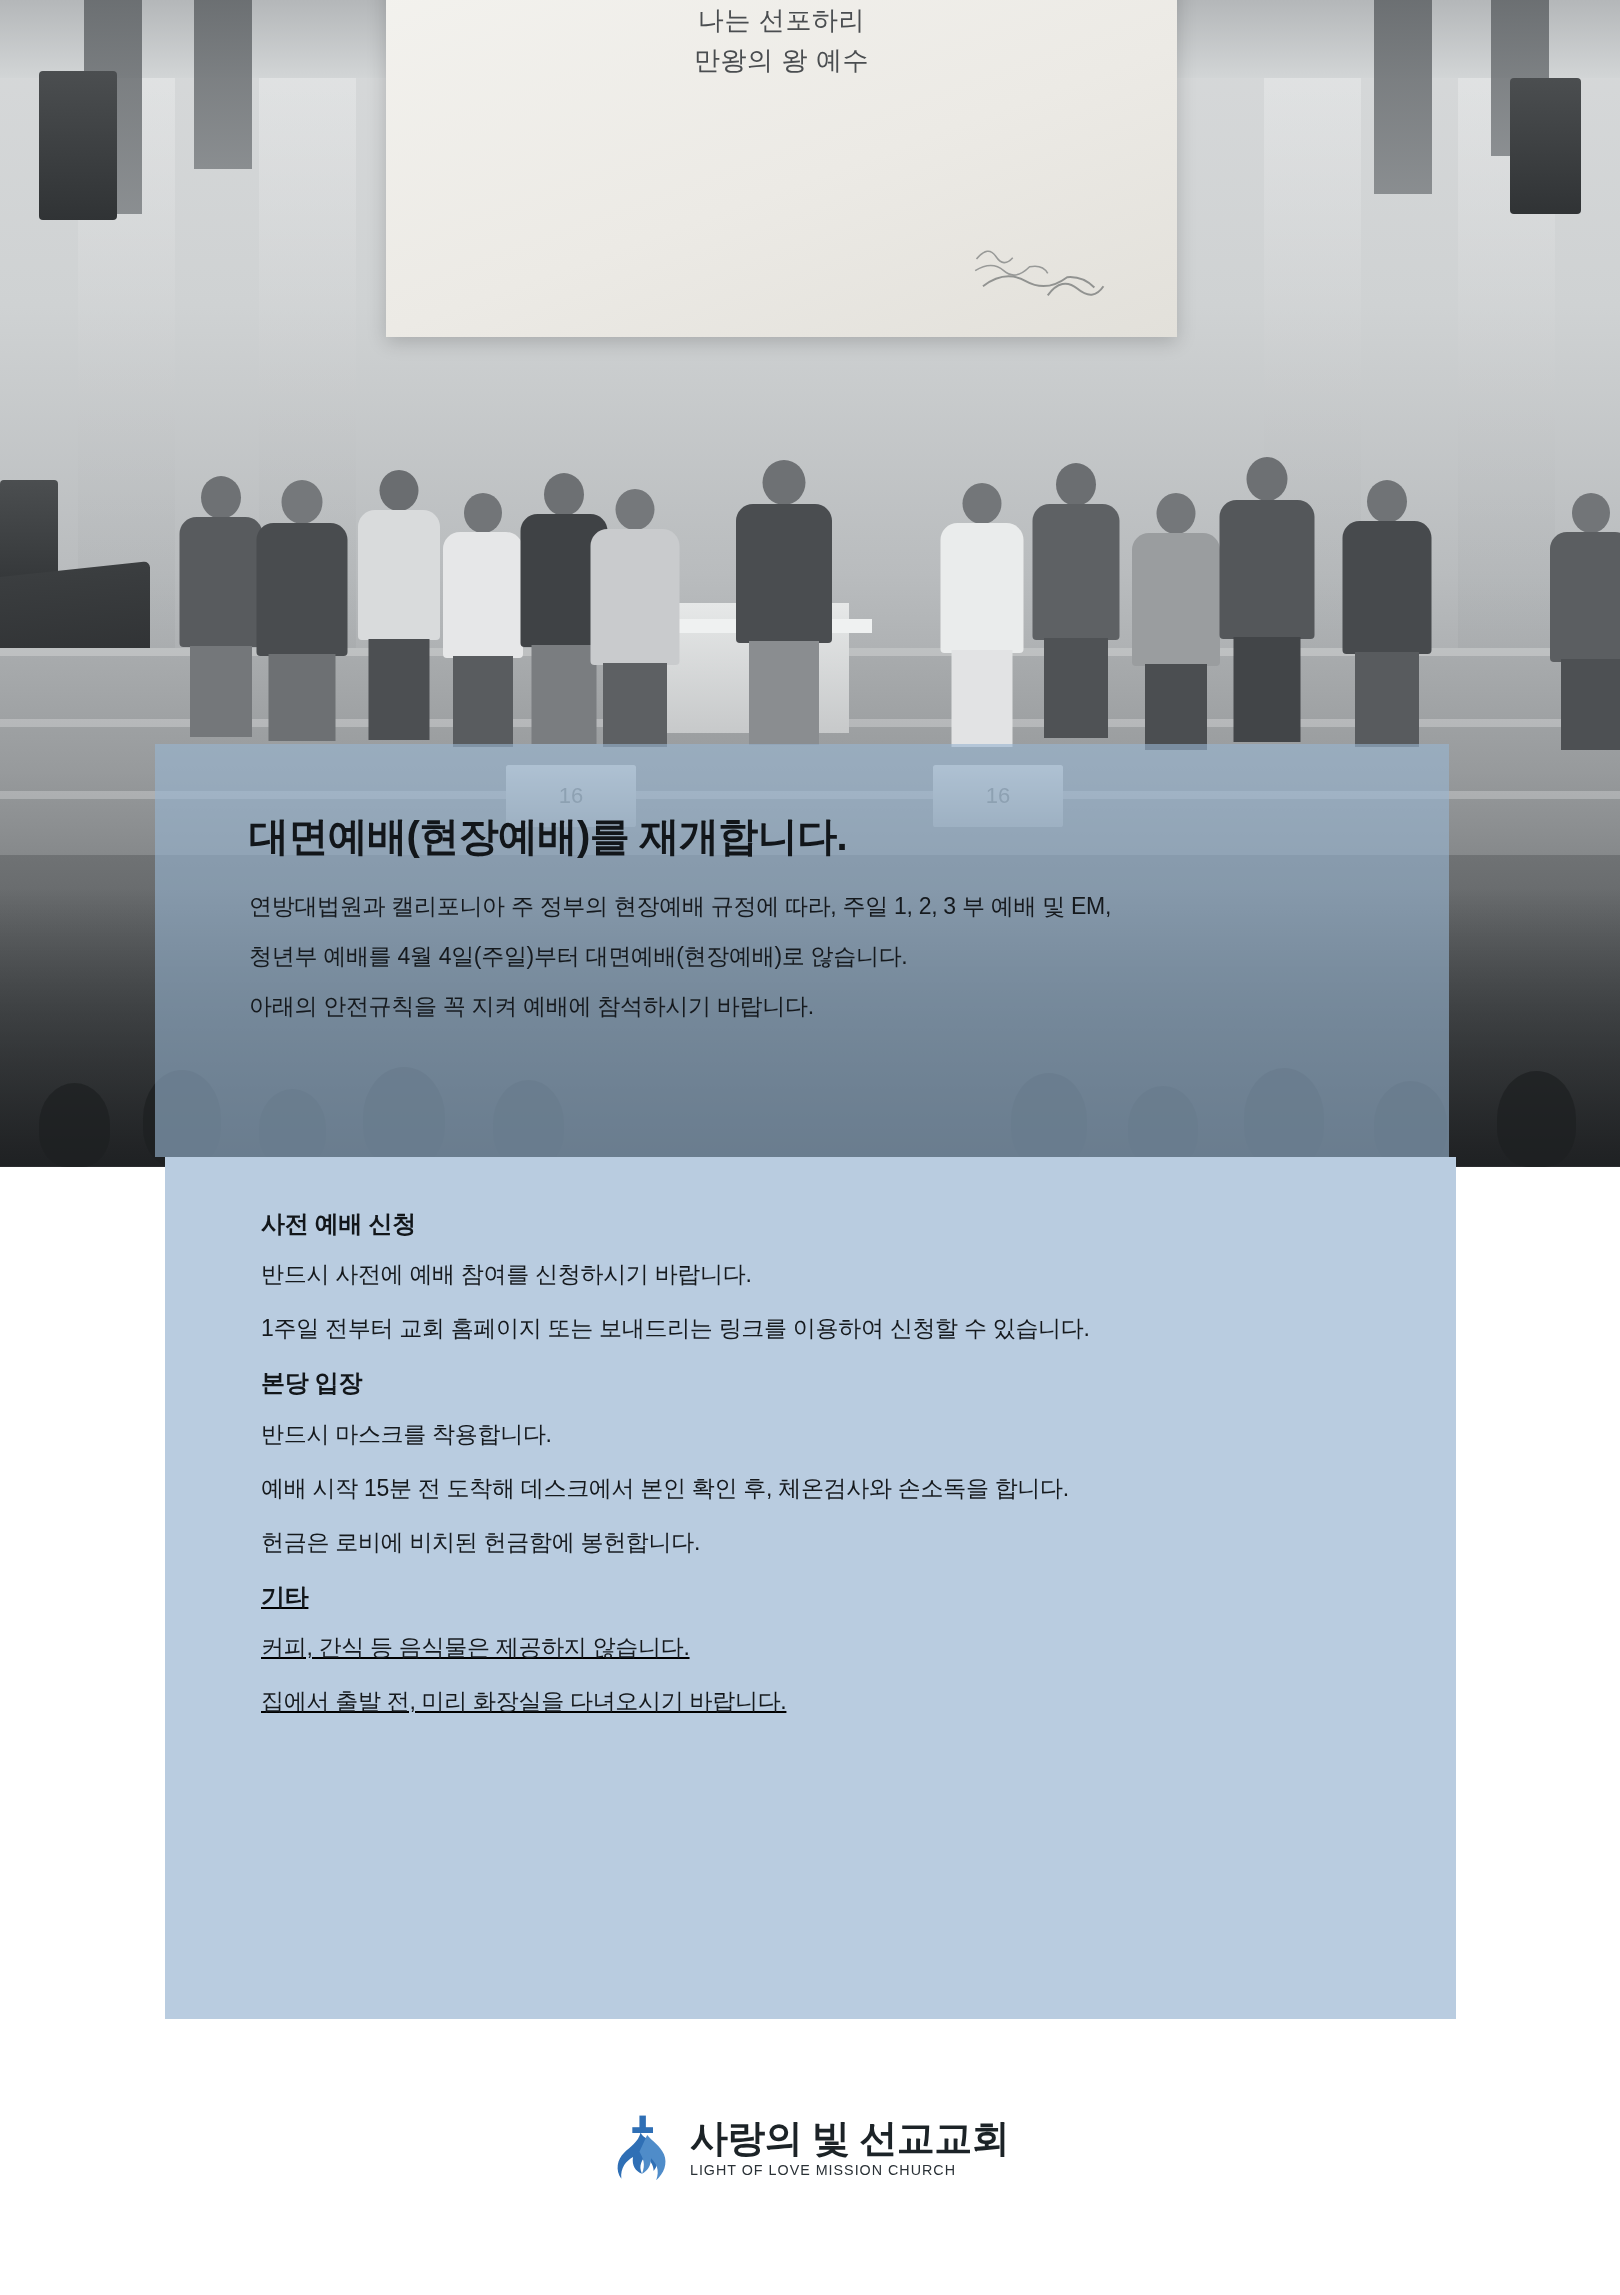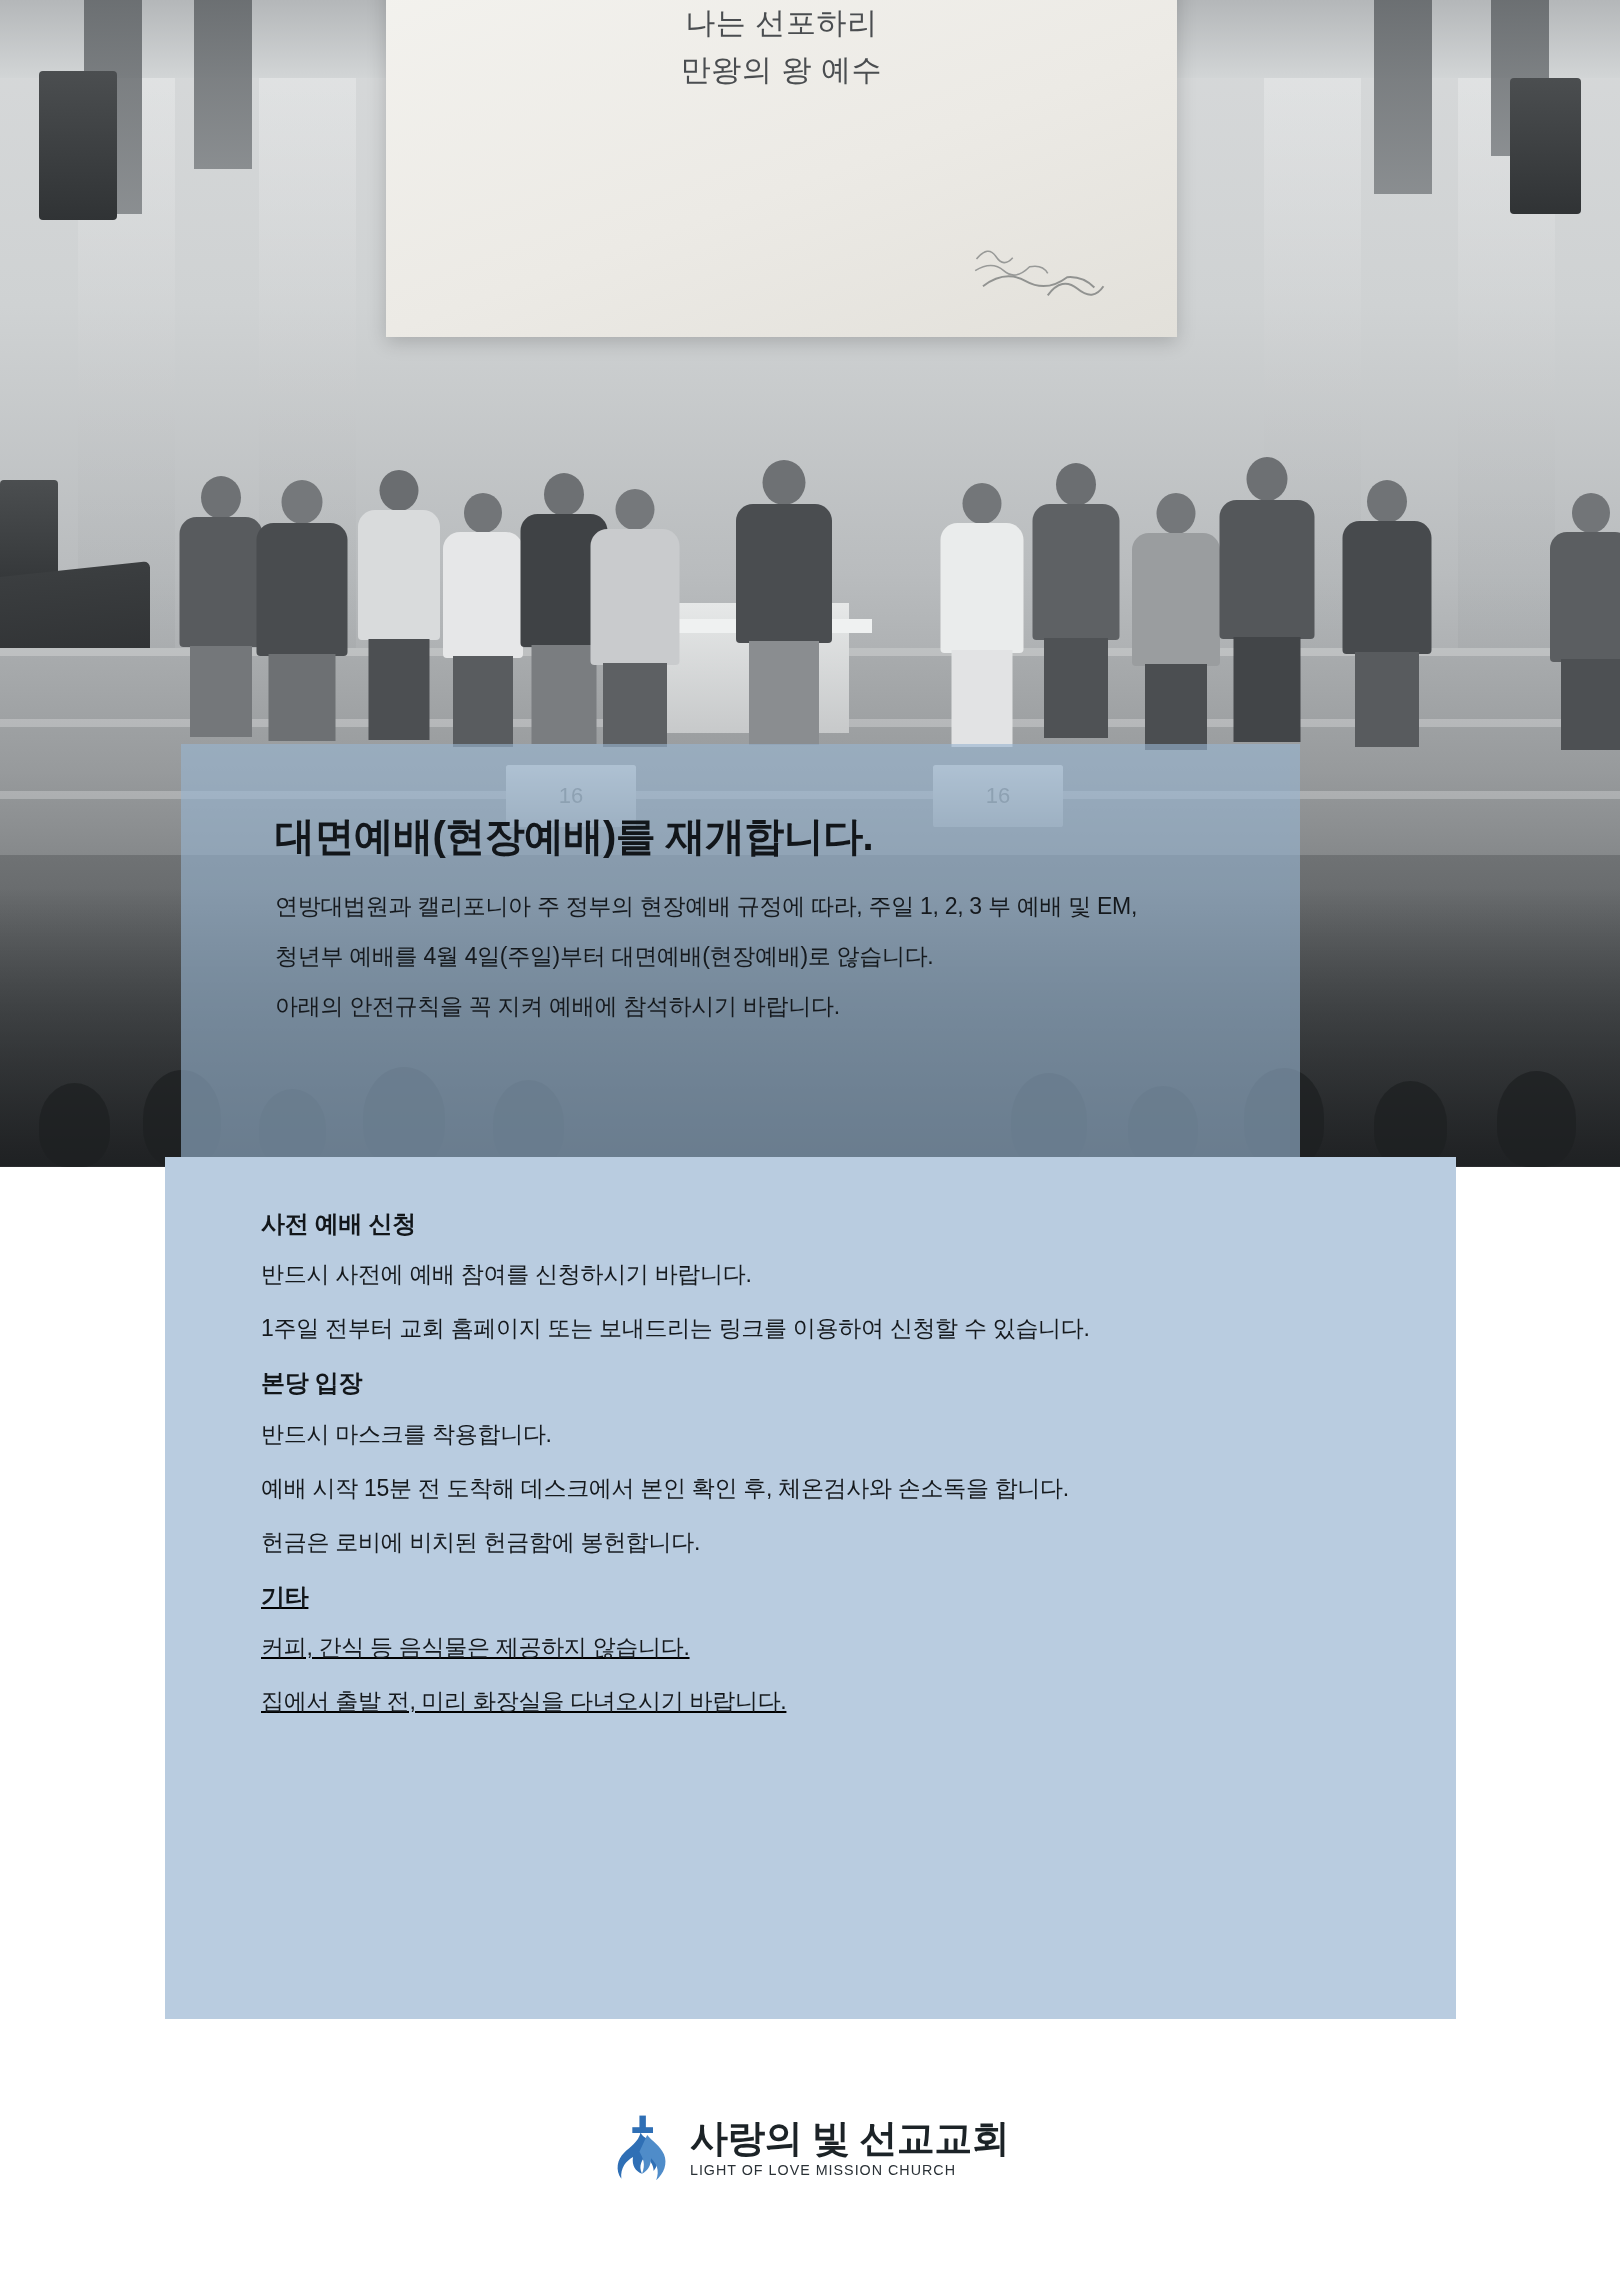--- a/index.html
+++ b/index.html
@@ -47,21 +47,21 @@
     position: absolute;
     left: 386px; top: -26px;
     width: 791px; height: 363px;
     background: linear-gradient(160deg, #f3f2ee 0%, #eceae5 55%, #e2e0da 100%);
     box-shadow: 0 5.2px 18px rgba(0,0,0,.18);
   }
   .ph-screen-lines {
     position: absolute; left: 0; right: 0; top: 26px;
     text-align: center;
     color: #4a4d50;
-    font-size: 30px;
+    font-size: 26px;
     line-height: 1.55;
     letter-spacing: 0.6px;
   }
   .ph-screen-sig {
     position: absolute; right: 58px; bottom: 26px;
     width: 149px; height: 78px;
     opacity: .55;
   }
   
   .ph-stage {
@@ -136,22 +136,22 @@
   }
   .photo-grayscale {
     position: absolute; inset: 0;
     background: rgba(140,145,148,.12);
     mix-blend-mode: saturation;
   }
 
   
   .panel-top {
     position: absolute;
-    left: 181px; top: 744px;
-    width: 1119px; height: 413px;
+    left: 155px; top: 744px;
+    width: 1294px; height: 413px;
     background: rgba(152,180,208,0.62);
   }
   .panel-top-inner {
     padding: 65px 0 0 94px;
   }
   .headline {
     font-size: 40px;
     font-weight: bold;
     color: #12161a;
     letter-spacing: -0.6px;

